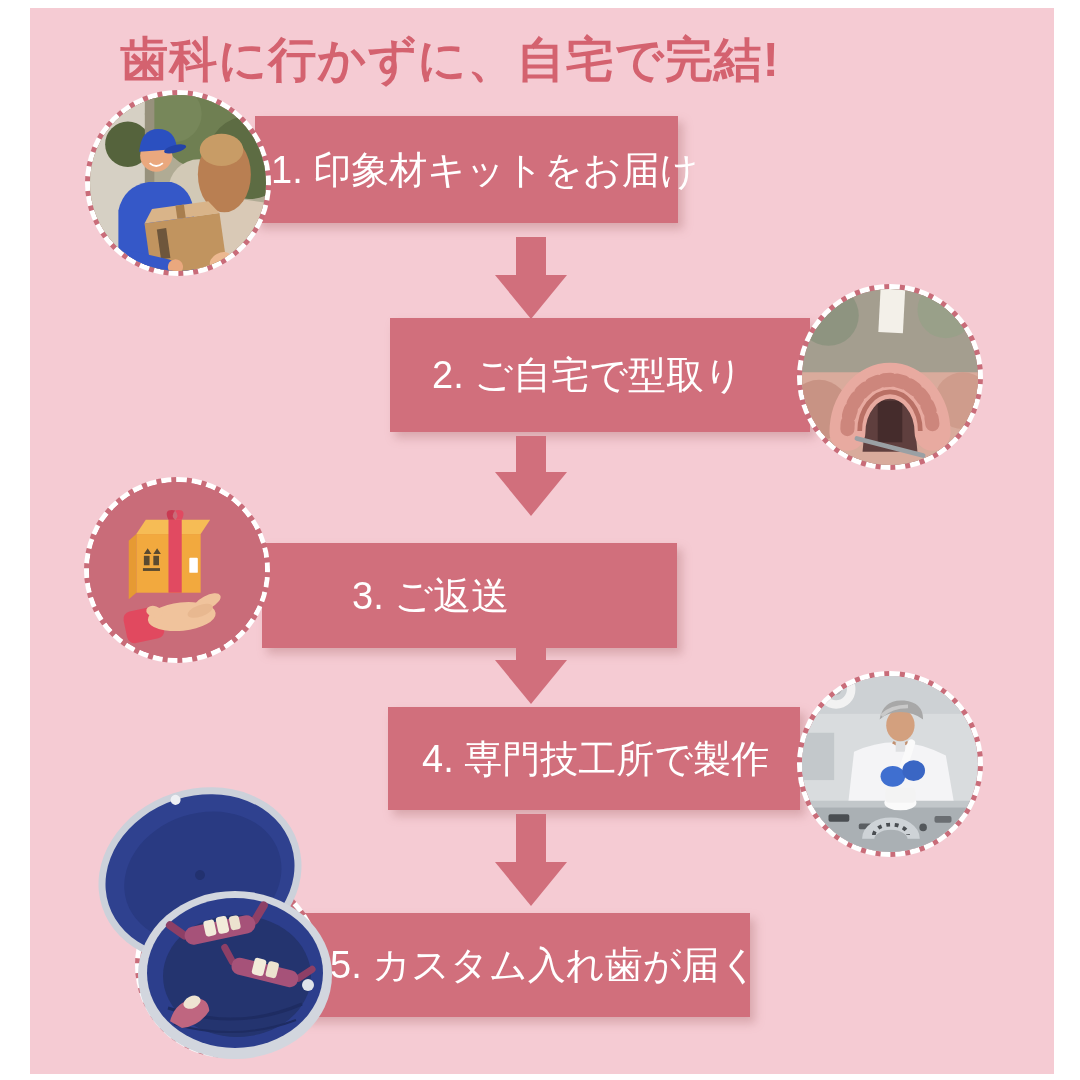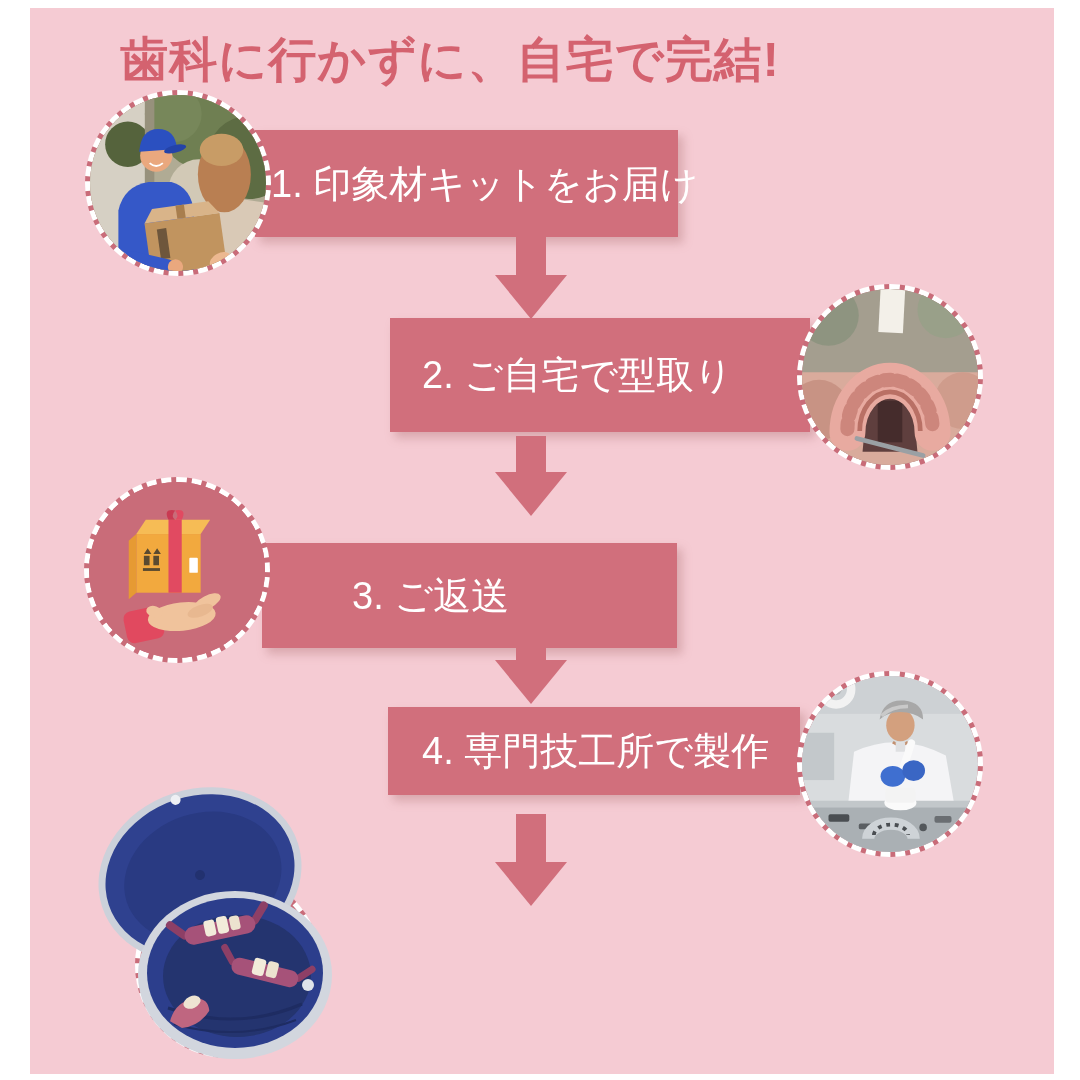--- a/index.html
+++ b/index.html
@@ -8,27 +8,27 @@
   .pink-bg{position:absolute;left:30px;top:8px;width:1024px;height:1066px;
     background:var(--background,#f5cbd3);}
   .title{position:absolute;left:30px;top:28px;width:840px;margin:0;
     text-align:center;font-size:48px;font-weight:700;letter-spacing:1px;
     color:var(--title-text,#d4626f);}
   .banner{position:absolute;display:flex;align-items:center;
     background:var(--banner,#d16f7c);
     box-shadow:5px 6px 9px rgba(176,116,118,0.40);z-index:1;}
   .banner-label{color:var(--banner-text,#ffffff);font-size:38px;line-height:1;
     white-space:nowrap;}
-  .b1{left:255px;top:130px;width:423px;height:107px;}
+  .b1{left:255px;top:116px;width:423px;height:107px;}
   .b1 .banner-label{padding-left:16px;}
   .b2{left:390px;top:318px;width:420px;height:114px;}
-  .b2 .banner-label{padding-left:32px;}
+  .b2 .banner-label{padding-left:42px;}
   .b3{left:262px;top:543px;width:415px;height:105px;}
   .b3 .banner-label{padding-left:90px;}
-  .b4{left:388px;top:707px;width:412px;height:88px;}
+  .b4{left:388px;top:707px;width:412px;height:103px;}
   .b4 .banner-label{padding-left:34px;}
   .b5{left:300px;top:913px;width:450px;height:104px;}
   .b5 .banner-label{padding-left:30px;}
   .arrow{position:absolute;z-index:1;}
   .arrow .shaft{position:absolute;left:21px;top:0;width:30px;
     background:var(--arrow,#d16f7c);}
   .arrow .head{position:absolute;left:0;width:0;height:0;
     border-left:36px solid transparent;border-right:36px solid transparent;
     border-top:44px solid var(--arrow,#d16f7c);}
   .a1{left:495px;top:237px;}  .a1 .shaft{height:40px;} .a1 .head{top:38px;}
@@ -177,20 +177,23 @@
       <circle cx="128" cy="160" r="4" fill="#53575b"></circle>
       <path d="M70,172 A24,16 0 0 1 118,172" stroke="#ced3d7" stroke-width="13" fill="none"></path>
       <path d="M76,168 A18,11 0 0 1 112,168" stroke="#4a4e52" stroke-width="4" fill="none" stroke-dasharray="4 5"></path>
     </svg>
   </div>
   <div class="arrow a4">
     <div class="shaft"></div>
     <div class="head"></div>
   </div>
 
+  <div class="banner b5">
+    <span class="banner-label">5. カスタム入れ歯が届く</span>
+  </div>
   <div class="circle c5"></div>
   <svg class="case-svg" viewBox="0 0 300 300">
     <g transform="rotate(-18 150 95)">
       <ellipse cx="150" cy="95" rx="103" ry="86" fill="#ccd1da"></ellipse>
       <ellipse cx="150" cy="95" rx="96" ry="79" fill="#2f418f"></ellipse>
       <ellipse cx="152" cy="98" rx="80" ry="64" fill="#293a82"></ellipse>
       <circle cx="150" cy="95" r="5" fill="#22316f"></circle>
       <circle cx="150" cy="16" r="5" fill="#eef0f4"></circle>
     </g>
     <rect x="136" y="168" width="44" height="16" rx="6" fill="#c6cbd4" transform="rotate(12 158 176)"></rect>

